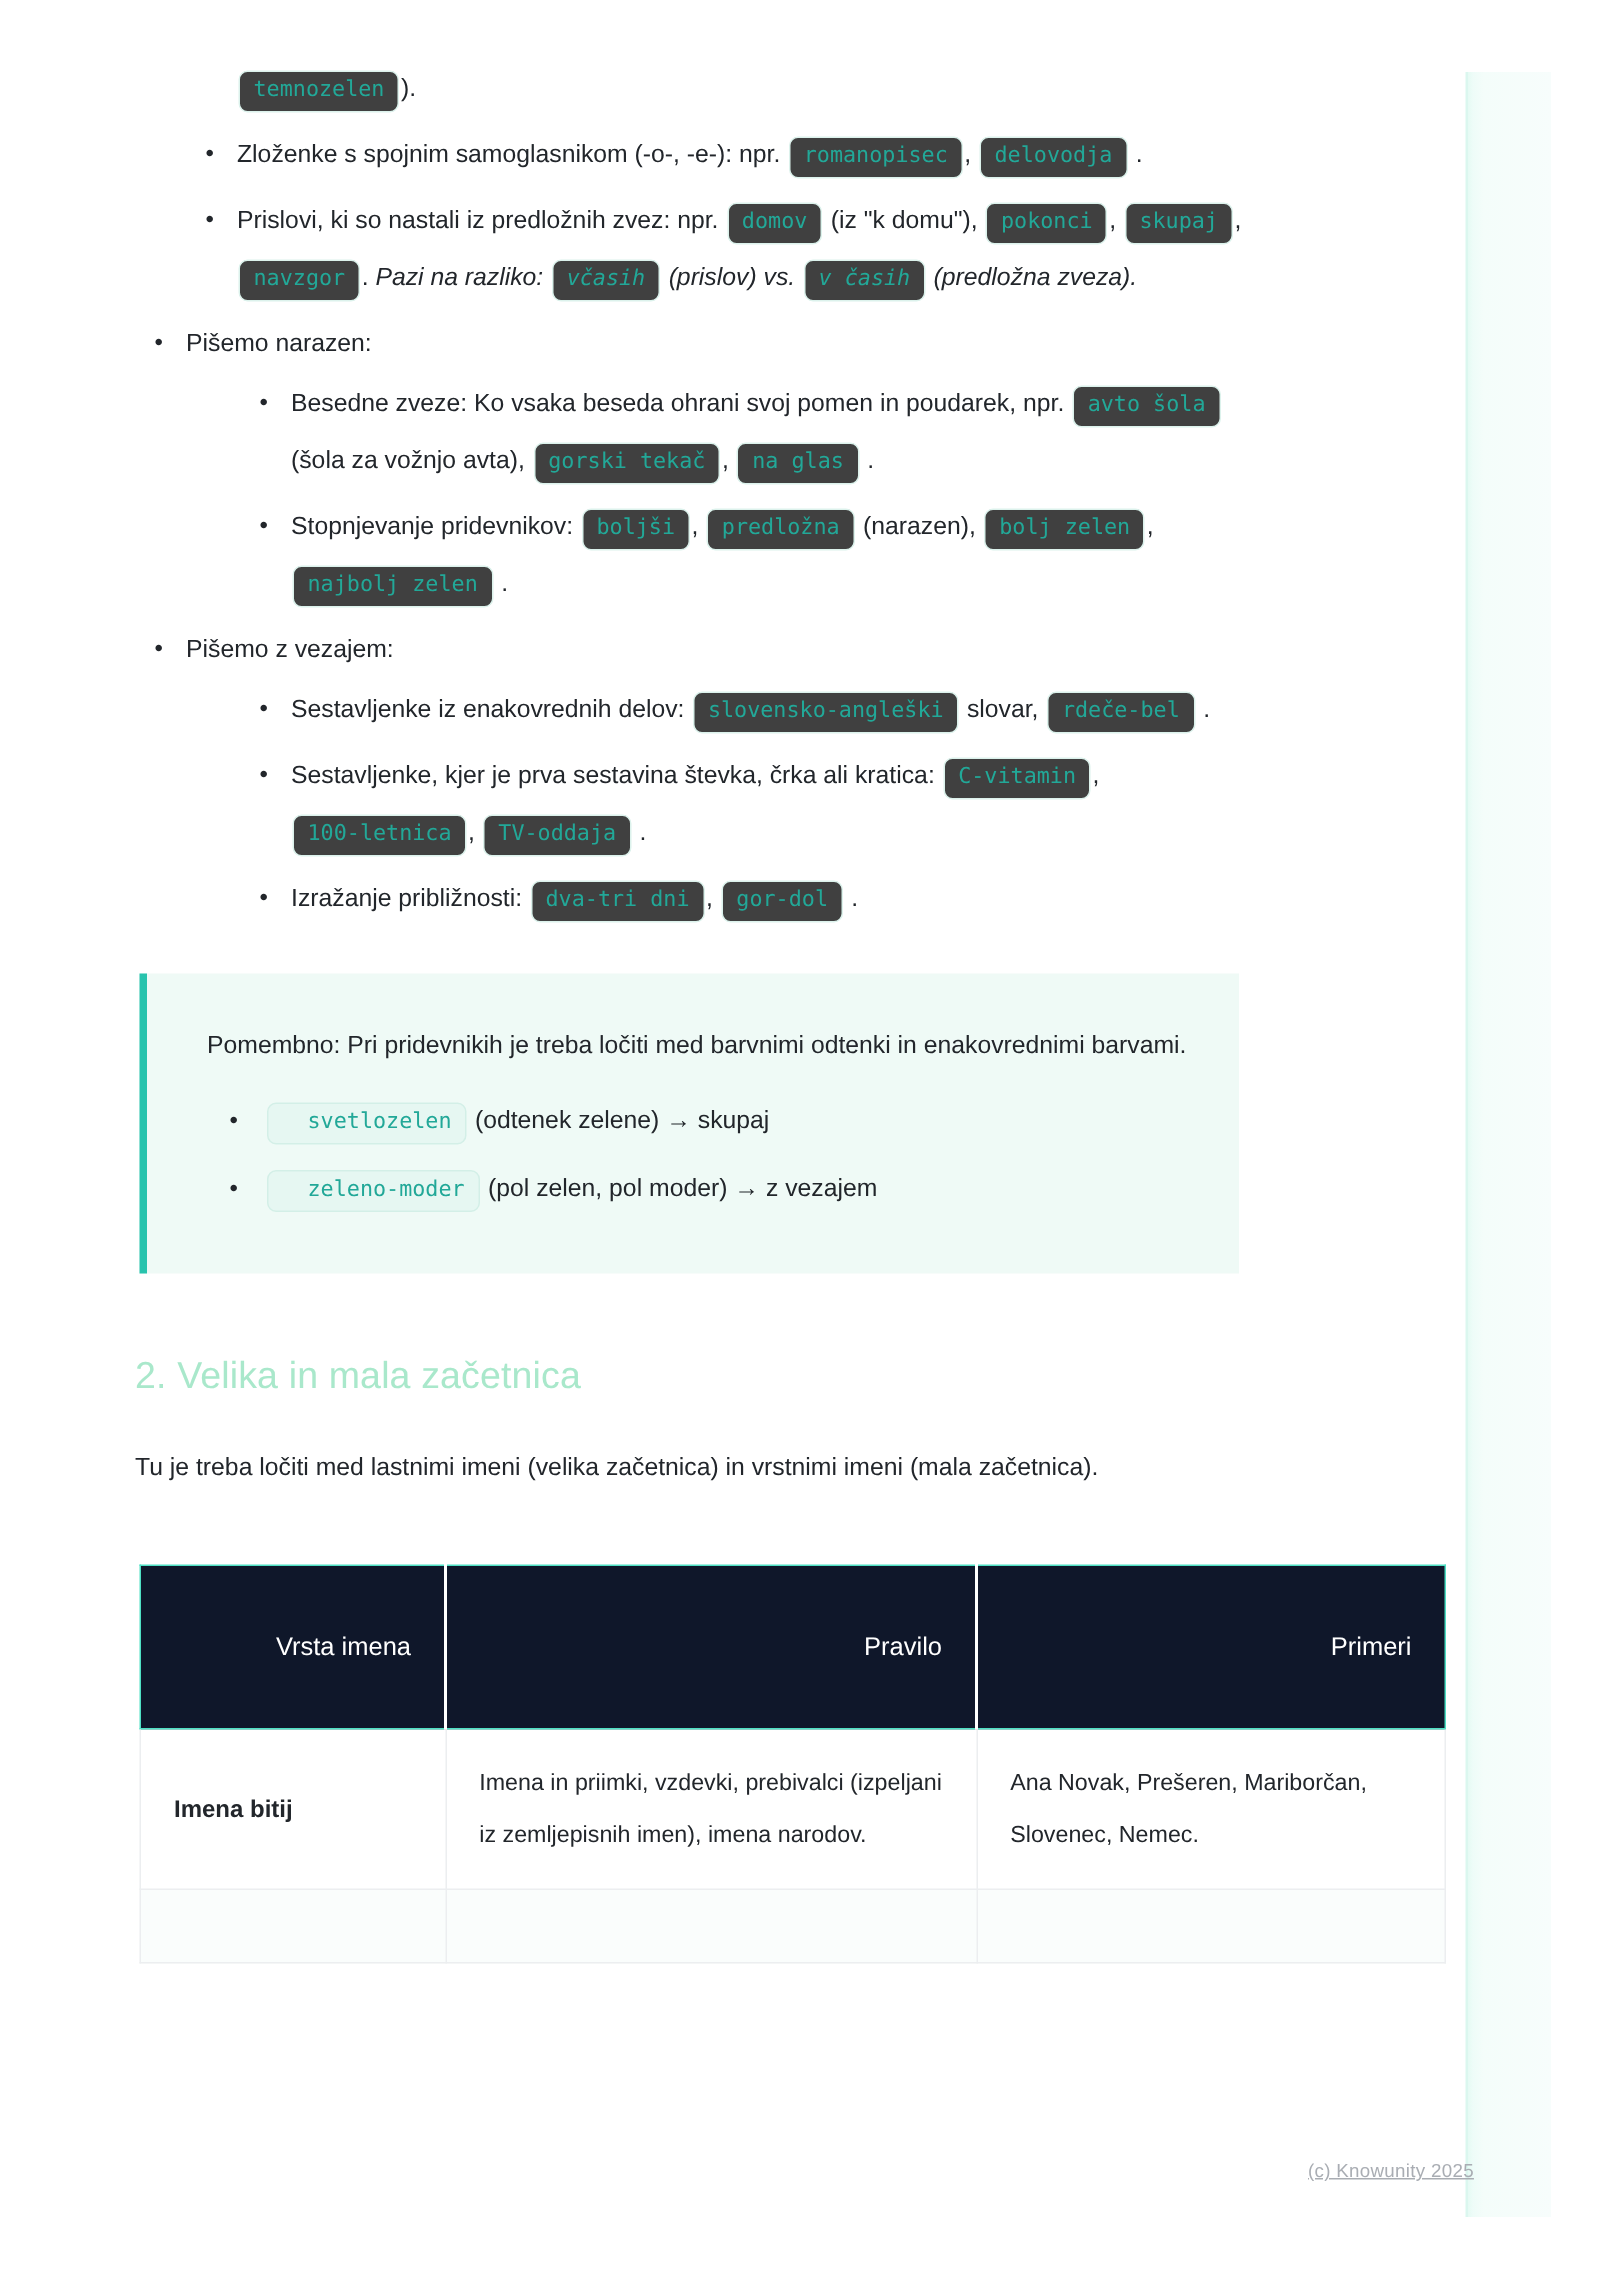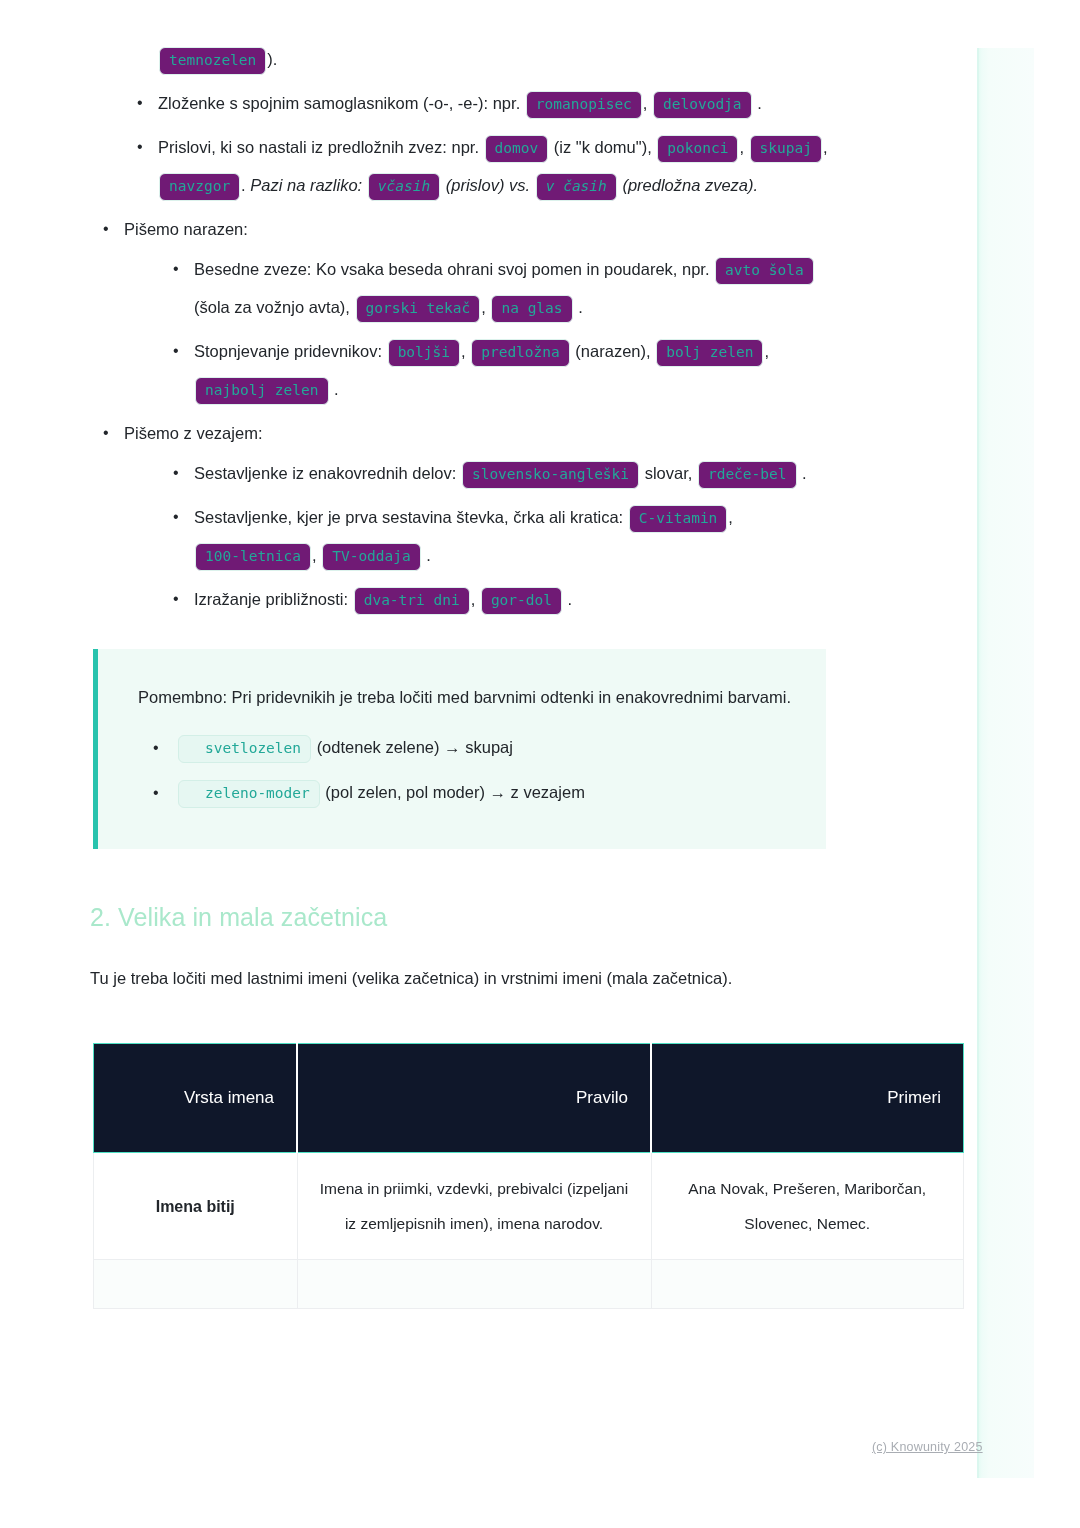--- a/index.html
+++ b/index.html
@@ -46,21 +46,21 @@
     width: 745px;
   }
 
   
   .chip {
     display: inline-block;
     font-family: "DejaVu Sans Mono", "Liberation Mono", monospace;
     font-size: 14.5px;
     line-height: 1.2;
     color: #22a898;
-    background: #701a75;
+    background: #404040;
     border: 1px solid #dcf2ec;
     border-radius: 6px;
     padding: 4px 9px 5px 9px;
     margin: 0 1px;
     vertical-align: baseline;
     white-space: nowrap;
   }
   .chip.ital {
     font-style: italic;
   }
@@ -190,21 +190,20 @@
   table.rules-table th.c3 { width: 267px; }
 
   table.rules-table td {
     border: 1px solid #eceef0;
     padding: 18px 22px;
     font-size: 15.5px;
     line-height: 35px;
     color: #22262b;
     vertical-align: middle;
     background: #ffffff;
-    text-align: center;
   }
   table.rules-table td.k {
     font-weight: 700;
     font-size: 16px;
   }
   table.rules-table tr.cut td {
     height: 48px;
     background: #fafdfc;
     padding: 0;
   }

